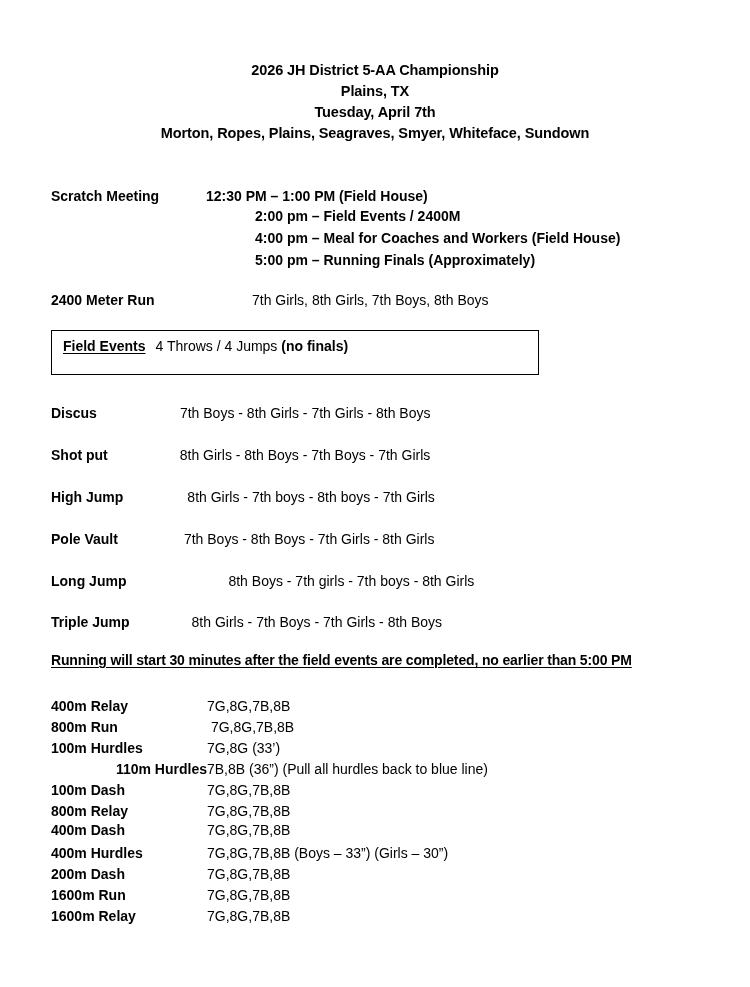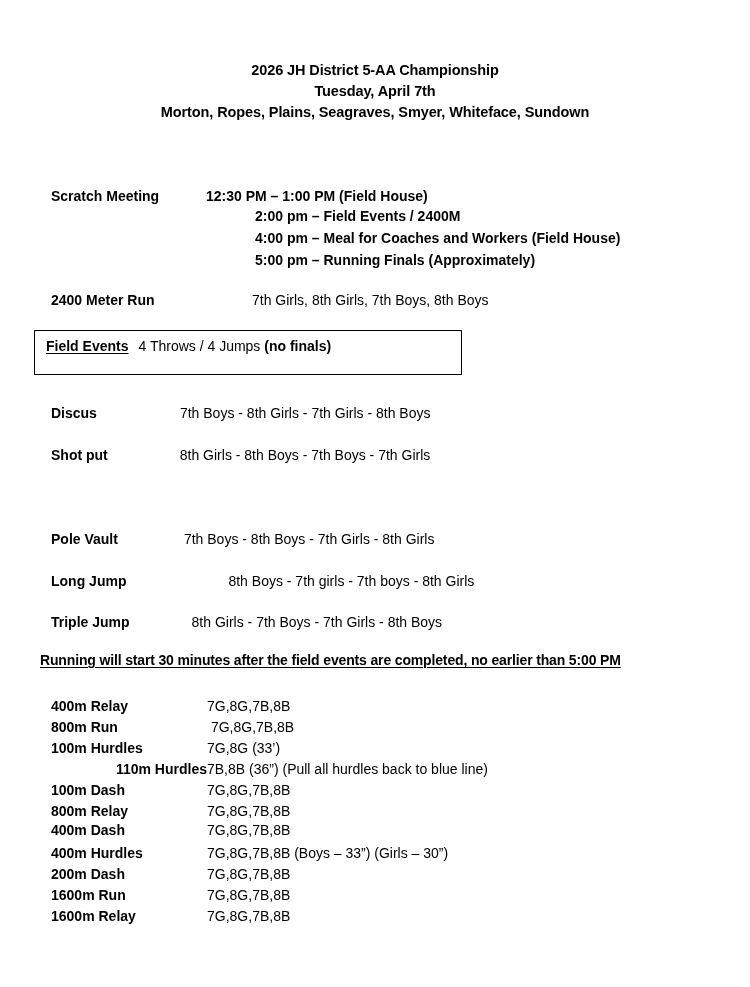--- a/index.html
+++ b/index.html
@@ -57,23 +57,23 @@
   }
   .val.b { font-weight: bold; }
 
   
   .sched-row { }
   .sched-lbl { width: 155px; }
 
   
   .fe-box {
     position: absolute;
-    left: 34px;
+    left: 51px;
     top: 330px;
-    width: 428px;
+    width: 488px;
     height: 45px;
     border: 1.6px solid #000000;
     box-sizing: border-box;
   }
   .fe-box-inner {
     position: absolute;
     left: 11px;
     top: 6px;
     font-size: 14px;
     line-height: 18px;
@@ -83,21 +83,21 @@
     font-weight: bold;
     text-decoration: underline;
     text-underline-offset: 2px;
   }
   .fe-sub { padding-left: 10px; }
   .fe-note { font-weight: bold; }
 
   
   .run-head {
     position: absolute;
-    left: 40px;
+    left: 51px;
     top: 652px;
     font-size: 14px;
     font-weight: bold;
     text-decoration: underline;
     text-underline-offset: 2px;
     white-space: nowrap;
     letter-spacing: -0.15px;
   }
 
   
@@ -115,20 +115,21 @@
   }
   .run-val { display: inline-block; }
 </style>
 </head>
 <body>
 
 <div class="page">
 
   <div class="header">
     <div class="hline">2026 JH District 5-AA Championship</div>
+    <div class="hline">Plains, TX</div>
     <div class="hline">Tuesday, April 7th</div>
     <div class="hline">Morton, Ropes, Plains, Seagraves, Smyer, Whiteface, Sundown</div>
   </div>
 
   <div class="row sched-row" style="top:188px;">
     <span class="lbl sched-lbl">Scratch Meeting</span><span class="val b">12:30 PM – 1:00 PM (Field House)</span>
   </div>
   <div class="row sched-row" style="top:208px;">
     <span class="val b" style="margin-left:204px;">2:00 pm – Field Events / 2400M</span>
   </div>
@@ -147,20 +148,23 @@
       <span class="fe-title">Field Events</span><span class="fe-sub">4 Throws / 4 Jumps</span><span class="fe-note">&nbsp;</span><span class="fe-note">(no finals)</span>
     </div>
   </div>
 
   <div class="row" style="top:405px;">
     <span class="lbl">Discus</span><span class="val" style="margin-left:83px;">7th Boys - 8th Girls - 7th Girls - 8th Boys</span>
   </div>
   <div class="row" style="top:447px;">
     <span class="lbl">Shot put</span><span class="val" style="margin-left:72px;">8th Girls - 8th Boys - 7th Boys - 7th Girls</span>
   </div>
+  <div class="row" style="top:489px;">
+    <span class="lbl">High Jump</span><span class="val" style="margin-left:64px;">8th Girls - 7th boys  -  8th boys - 7th Girls</span>
+  </div>
   <div class="row" style="top:531px;">
     <span class="lbl">Pole Vault</span><span class="val" style="margin-left:66px;">7th Boys - 8th Boys - 7th Girls - 8th Girls</span>
   </div>
   <div class="row" style="top:573px;">
     <span class="lbl">Long Jump</span><span class="val" style="margin-left:102px;">8th Boys  - 7th girls  - 7th boys -  8th Girls</span>
   </div>
   <div class="row" style="top:614px;">
     <span class="lbl">Triple Jump</span><span class="val" style="margin-left:62px;">8th Girls - 7th Boys - 7th Girls -  8th Boys</span>
   </div>
 

